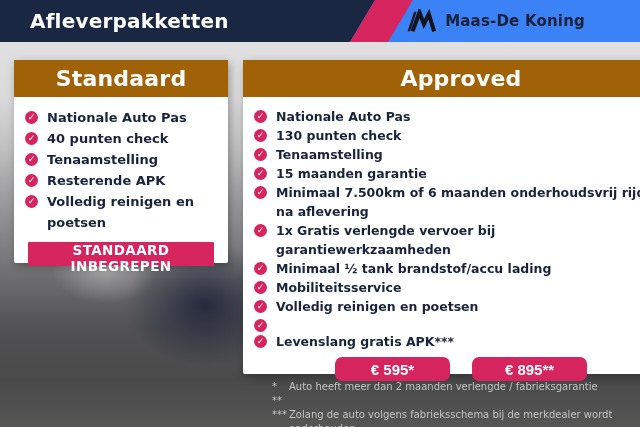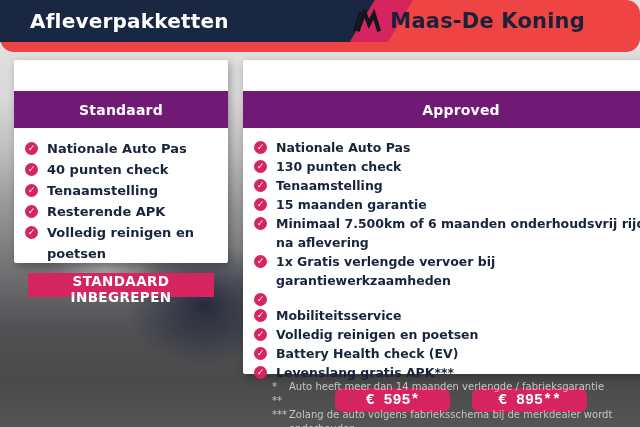--- a/index.html
+++ b/index.html
@@ -14,49 +14,49 @@
     position:absolute; inset:0;
     background:
       radial-gradient(ellipse 110px 85px at 205px 305px, rgba(24,30,52,0.80), rgba(24,30,52,0) 72%),
       radial-gradient(ellipse 170px 110px at 430px 300px, rgba(26,32,54,0.55), rgba(26,32,54,0) 75%),
       radial-gradient(ellipse 70px 45px at 105px 270px, rgba(200,200,200,0.55), rgba(200,200,200,0) 75%),
       linear-gradient(180deg,
         #e0e0e0 10%, #d9d9d9 23%, #bfbfc0 35%, #9b9b9d 47%,
         #77777a 61%, #515153 77%, #4a4a4b 89%, #555554 100%);
   }
   
-  .topbar { position:absolute; top:0; left:0; width:640px; height:52px; background:#ef4444;border-radius:14px; }
+  .topbar { position:absolute; top:0; left:0; width:640px; height:42px; background:#3b82f6; }
   .navy-band {
     position:absolute; top:0; left:-60px; width:435px; height:42px;
     background:#1a2742; transform:skewX(-30.8deg); transform-origin:0 0;
   }
   .pink-band {
     position:absolute; top:0; left:375px; width:38px; height:42px;
     background:#d6245f; transform:skewX(-30.8deg); transform-origin:0 0;
   }
   .topbar-title {
     position:absolute; top:0; left:30px; height:42px; line-height:42px;
     color:#ffffff; font-size:20px; font-weight:bold; letter-spacing:0.2px;
   }
   .brand {
     position:absolute; top:0; right:55px; height:42px;
     display:flex; align-items:center; gap:8px;
   }
-  .brand-name { color:#1b2138; font-size:21px; font-weight:bold; letter-spacing:0.2px; }
+  .brand-name { color:#1b2138; font-size:15px; font-weight:bold; letter-spacing:0.2px; }
   
   .card {
     position:absolute; background:#ffffff; border-radius:2px;
     box-shadow:2px 3px 9px rgba(0,0,0,0.30);
   }
   .card-standaard { left:14px; top:60px; width:214px; height:203px; }
   .card-approved  { left:243px; top:60px; width:436px; height:314px; }
   .card-header {
-    height:37px; background:#701a75; color:#ffffff;
+    height:37px; background:#a16207; color:#ffffff;
     display:flex; align-items:center; justify-content:center;
-    font-size:14px; font-weight:bold; letter-spacing:0.2px;margin-top:31px;
+    font-size:22px; font-weight:bold; letter-spacing:0.2px;
   }
   ul.features { list-style:none; padding:10px 6px 0 11px; }
   .features li {
     display:flex; align-items:flex-start; color:#18233c; font-weight:bold;
   }
   .card-standaard .features li { font-size:13px; line-height:21px; }
   .card-approved  .features li { font-size:12.5px; line-height:19px; }
   .chk {
     flex:0 0 13px; width:13px; height:13px; border-radius:50%;
     background:#d6245f; color:#ffffff; font-size:9px; line-height:13px;
@@ -66,21 +66,21 @@
   .card-approved  .chk { margin:3px 9px 0 0; }
   .std-btn {
     display:block; margin:9px auto 11px; width:186px; height:24px;
     background:#d6245f; color:#ffffff; border:none; border-radius:1px;
     font-family:inherit; font-size:13.5px; font-weight:bold; letter-spacing:0.4px;
     cursor:pointer;
   }
   .price-row { display:flex; justify-content:center; gap:22px; margin-top:6px; }
   .price-btn {
     width:115px; height:24px; background:#d6245f; color:#ffffff;
-    border:none; border-radius:7px; font-family:Liberation Mono, monospace;
+    border:none; border-radius:7px; font-family:Liberation Sans, sans-serif;
     font-size:15px; font-weight:bold; cursor:pointer;
   }
   
   .footnotes { position:absolute; left:272px; top:380px; width:360px; }
   .footnote { display:flex; font-size:10px; line-height:14px; color:#c4c4c4; }
   .footnote .marker { flex:0 0 17px; }
 </style>
 </head>
 <body>
 
@@ -149,48 +149,48 @@
       <li>
           <span class="chk">✓</span>
           <span>Minimaal 7.500km of 6 maanden onderhoudsvrij rijden na aflevering</span>
         </li>
       <li>
           <span class="chk">✓</span>
           <span>1x Gratis verlengde vervoer bij garantiewerkzaamheden</span>
         </li>
       <li>
           <span class="chk">✓</span>
+          <span>Minimaal ½ tank brandstof/accu lading</span>
         </li>
       <li>
           <span class="chk">✓</span>
           <span>Mobiliteitsservice</span>
         </li>
       <li>
           <span class="chk">✓</span>
           <span>Volledig reinigen en poetsen</span>
         </li>
       <li>
           <span class="chk">✓</span>
-          <span>Battery Health check (EV)</span>
         </li>
       <li>
           <span class="chk">✓</span>
           <span>Levenslang gratis APK***</span>
         </li>
     </ul>
     <div class="price-row">
       <button class="price-btn">€ 595*</button>
       <button class="price-btn">€ 895**</button>
     </div>
   </div>
 
   <div class="footnotes">
     <div class="footnote">
       <span class="marker">*</span>
-      <span>Auto heeft meer dan 14 maanden verlengde / fabrieksgarantie</span>
+      <span>Auto heeft meer dan 2 maanden verlengde / fabrieksgarantie</span>
     </div>
     <div class="footnote">
       <span class="marker">**</span>
     </div>
     <div class="footnote">
       <span class="marker">***</span>
       <span>Zolang de auto volgens fabrieksschema bij de merkdealer wordt onderhouden</span>
     </div>
   </div>
 </div>

